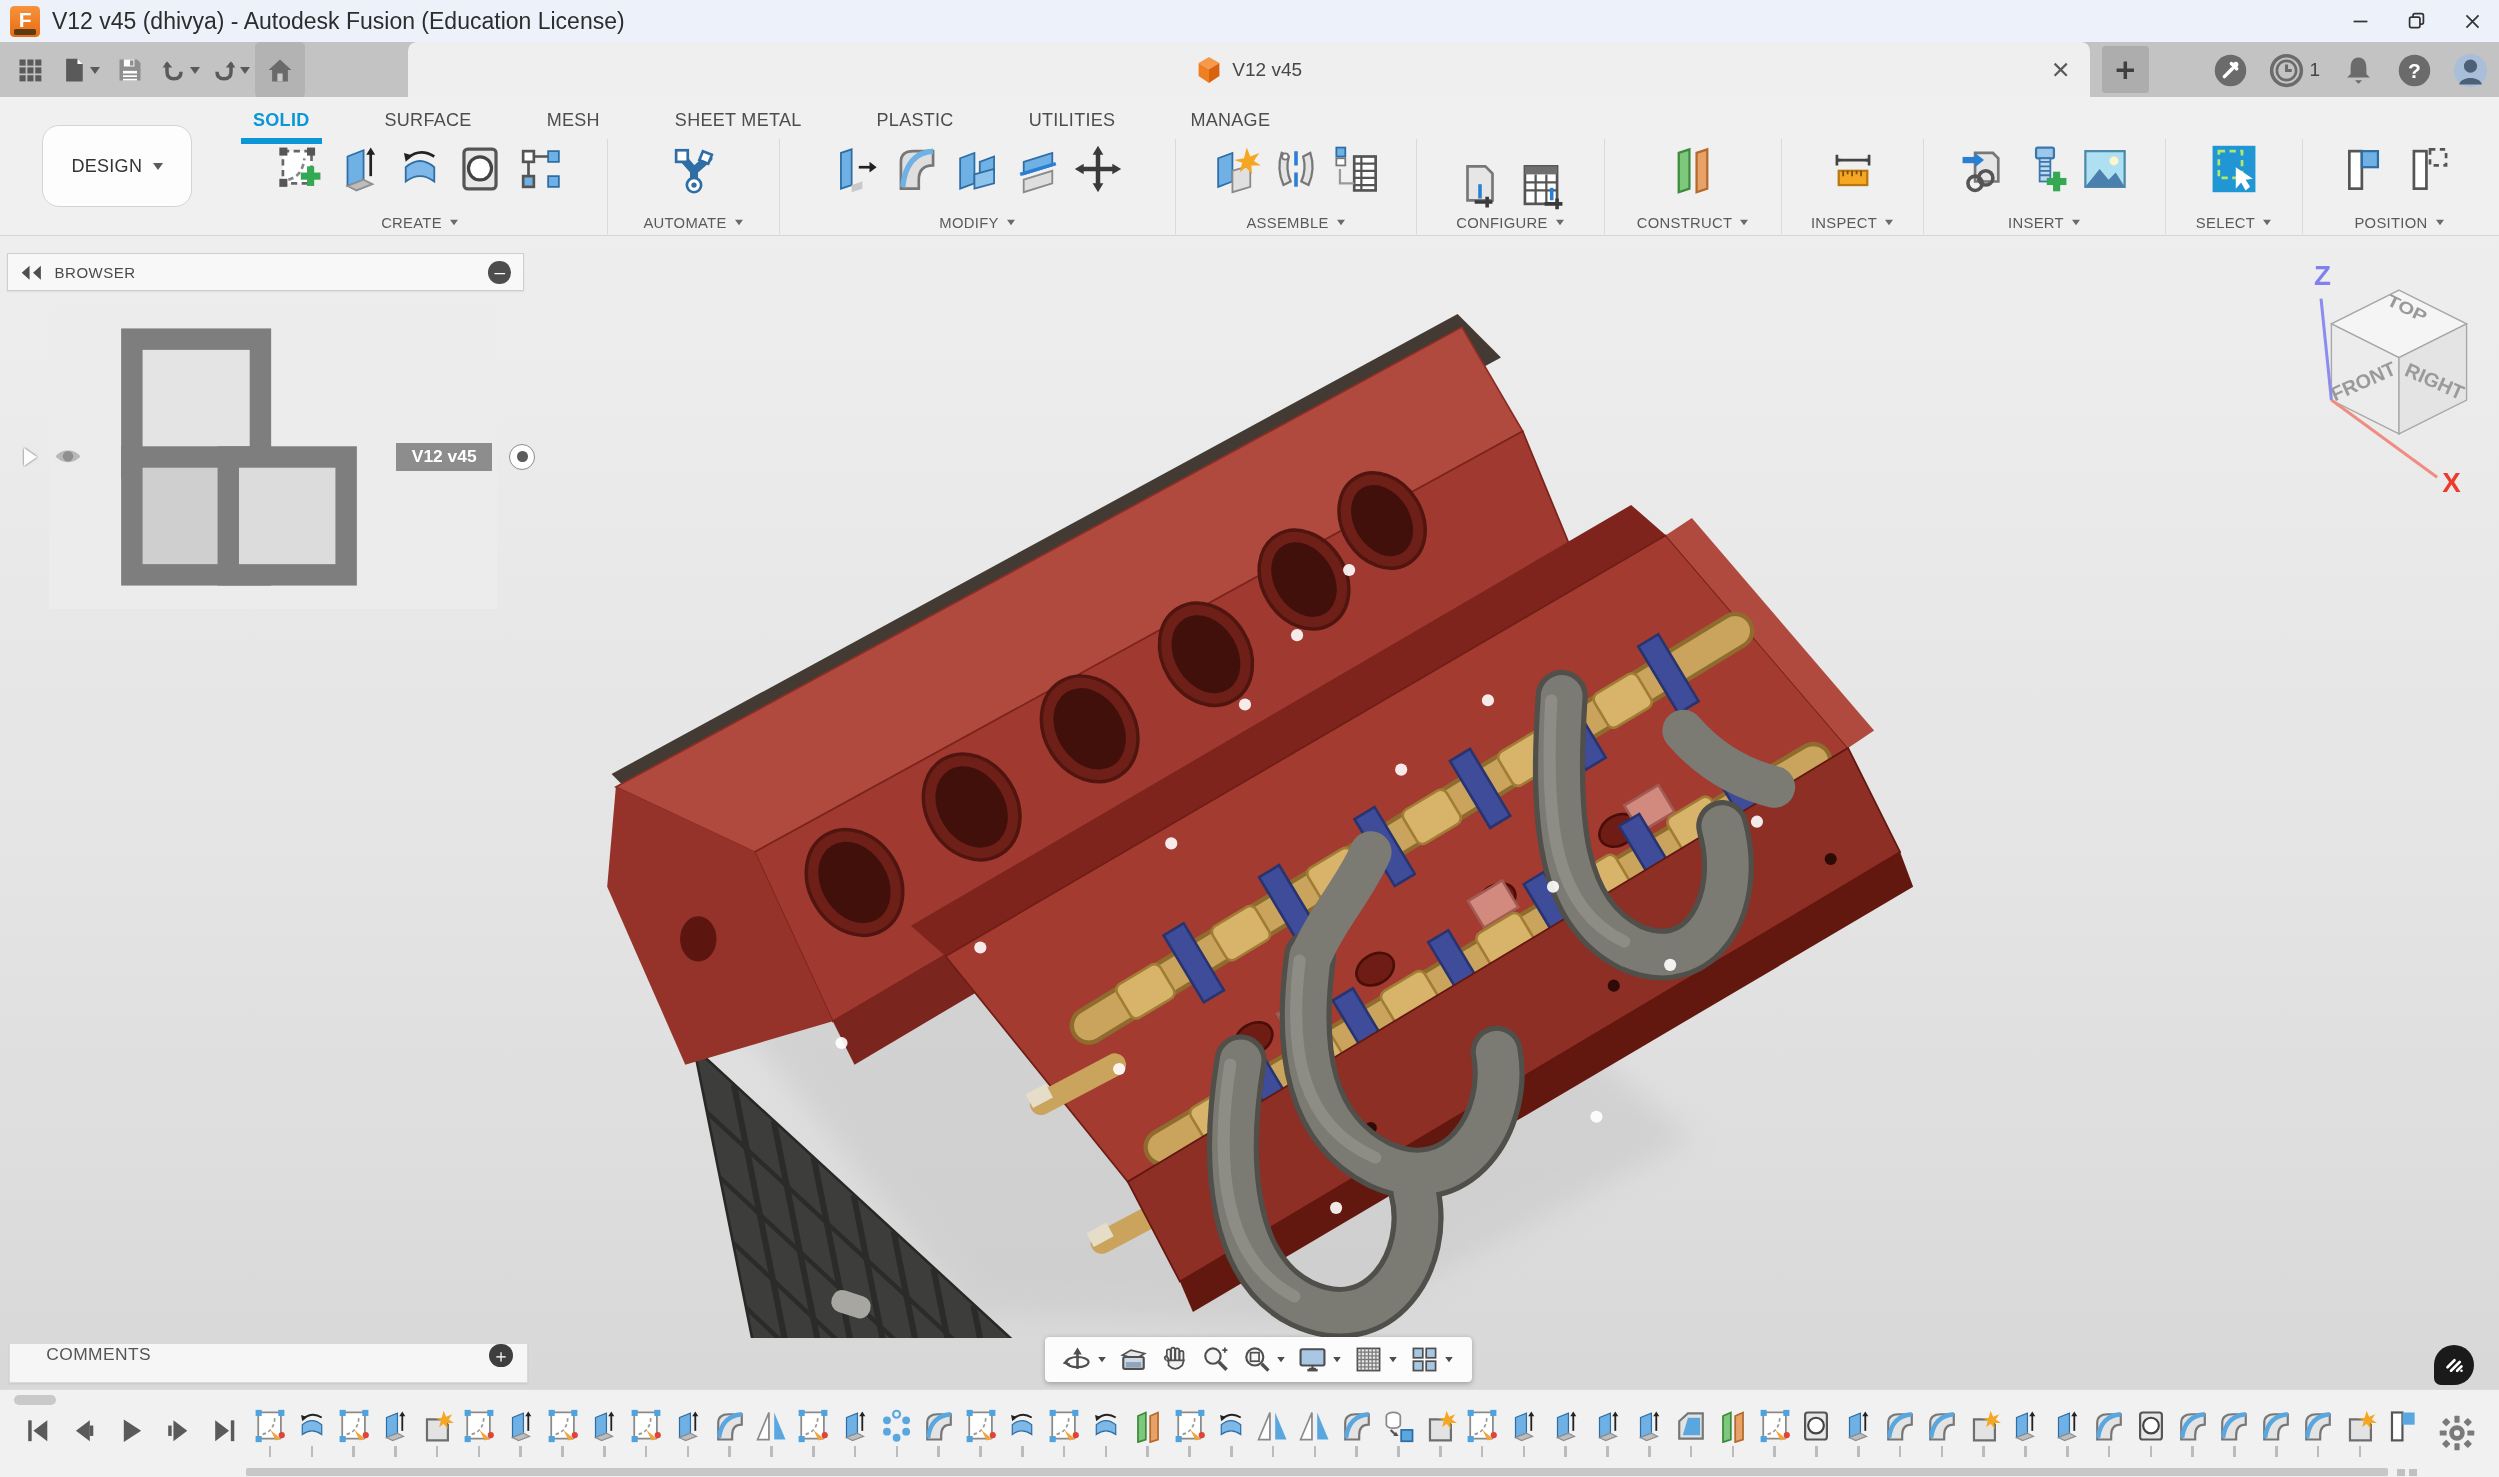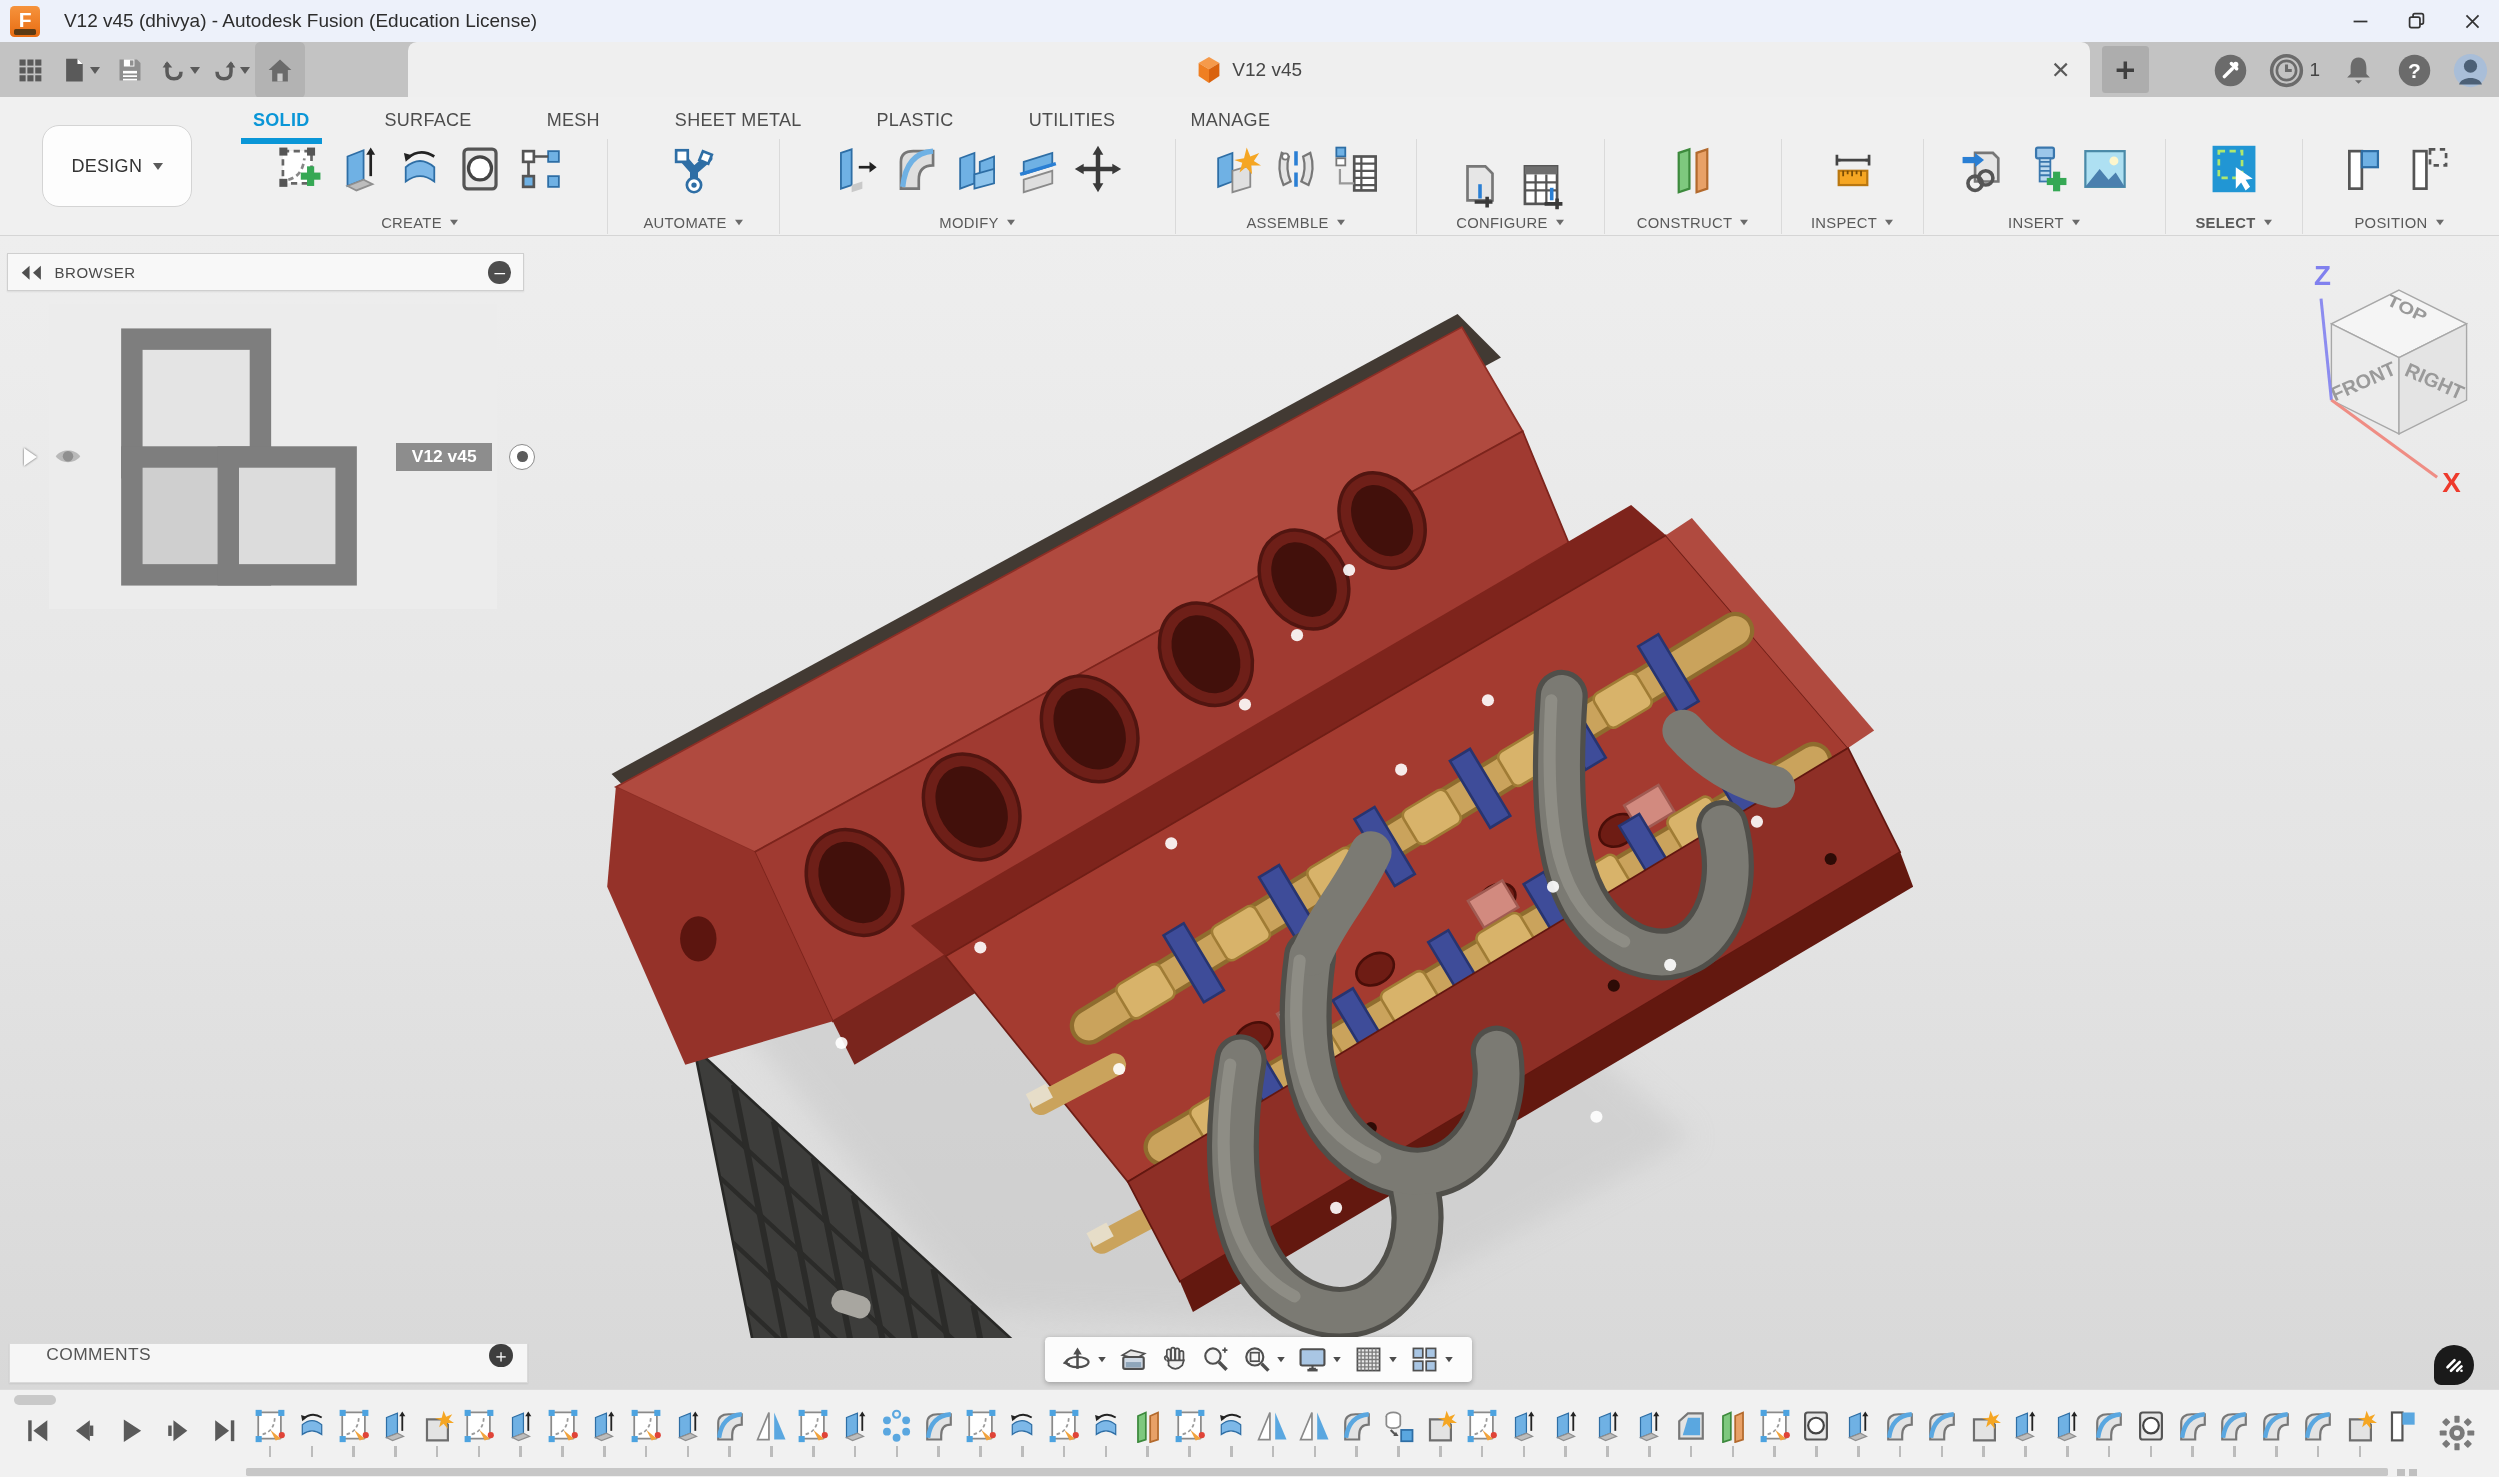--- a/index.html
+++ b/index.html
@@ -8,21 +8,21 @@
   .icon svg{display:block;width:100%;height:100%;}
 
   
   .titlebar{position:absolute;left:0;top:0;width:100%;height:42px;background:#edf1fa;
             display:flex;align-items:center;}
   .fusion-logo{width:29.5px;height:31px;margin-left:10.4px;border-radius:4.3px;
                background:linear-gradient(180deg,#f6933c,#e86c12);position:relative;
                color:#fff;font-weight:bold;font-size:21px;text-align:center;line-height:28px;}
   .fusion-logo::after{content:"";position:absolute;left:3.5px;bottom:1.7px;width:22.6px;height:6px;
                background:#5c3a14;border-radius:1.7px;}
-  .win-title{margin-left:24px;font-size:19px;color:#2d2d2d;}
+  .win-title{margin-left:12px;font-size:23px;color:#2d2d2d;}
   .win-controls{margin-left:auto;display:flex;height:42px;}
   .wbtn{width:56px;height:42px;display:flex;align-items:center;justify-content:center;}
   .wbtn svg{width:19px;height:19px;stroke:#333;stroke-width:2;fill:none;}
 
   
   .appbar{position:absolute;left:0;top:42px;width:100%;height:56px;background:#c3c3c3;}
   .qat{position:absolute;left:5.2px;top:0;height:56px;display:flex;align-items:center;}
   .qbtn{width:50px;height:56px;display:flex;align-items:center;justify-content:center;gap:2.6px;}
   .qbtn .icon{width:28px;height:28px;}
   .qbtn.active{background:#b3b3b3;border-radius:5.2px;height:56px;}
@@ -520,21 +520,21 @@
                   <rect x="6" y="8" width="44" height="40" fill="#aee0f2" stroke="#4a8aa8" stroke-width="2.5"></rect>
                   <circle cx="38" cy="19" r="5" fill="#fdf6cc"></circle>
                   <path d="M6 48 L22 28 L32 40 L40 32 L50 48 Z" fill="#4a7fae"></path>
                 </svg></span></div>
           </div>
           <div class="glabel">
             <span>INSERT</span>
             <span class="caret"></span>
           </div>
         </div>
-        <div class="group" style="width: 137px; font-weight: bold;">
+        <div class="group" style="width: 137px;">
           <div class="gicons">
             <div class="gicon"><span class="icon"><svg viewBox="0 0 56 56">
                   <rect x="4" y="2" width="48" height="52" fill="#2196d4"></rect>
                   <rect x="11" y="8" width="26" height="30" fill="none" stroke="#aee86e" stroke-width="3" stroke-dasharray="7 5"></rect>
                   <path d="M30 26 L30 50 L36 43 L41 52 L46 48 L41 40 L49 39 Z" fill="#fff"></path>
                 </svg></span></div>
           </div>
           <div class="glabel">
             <span>SELECT</span>
             <span class="caret"></span>

